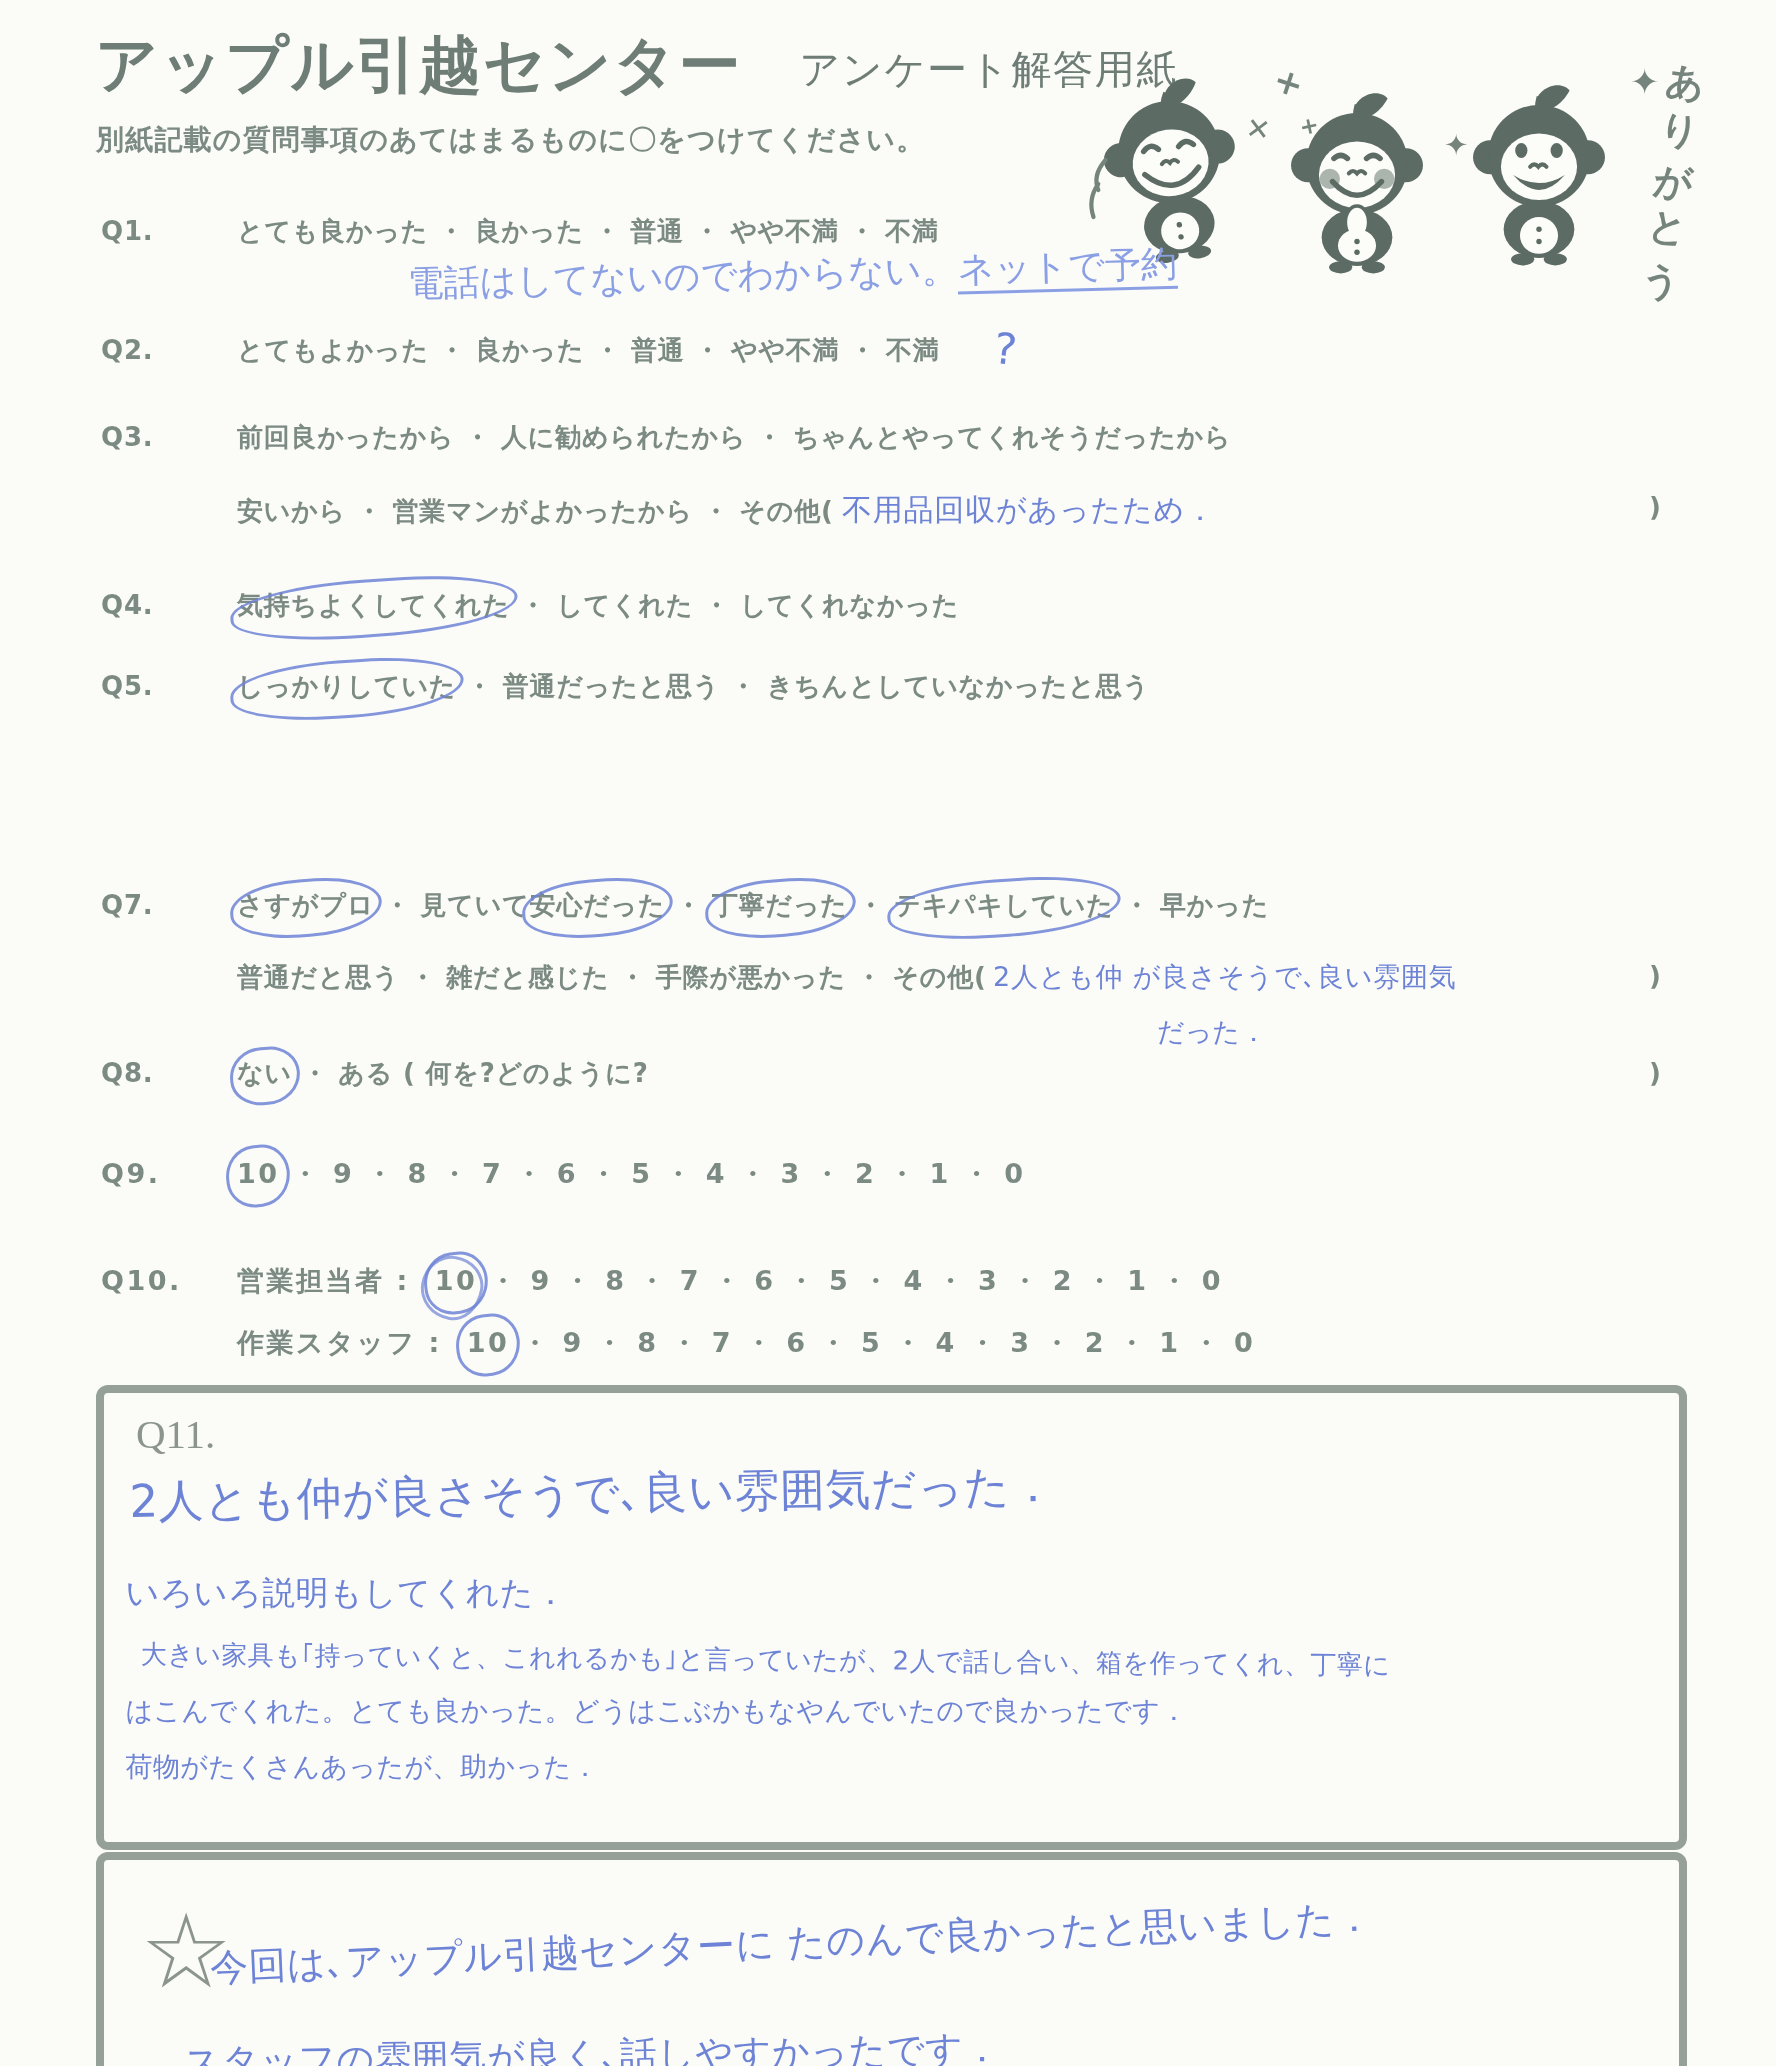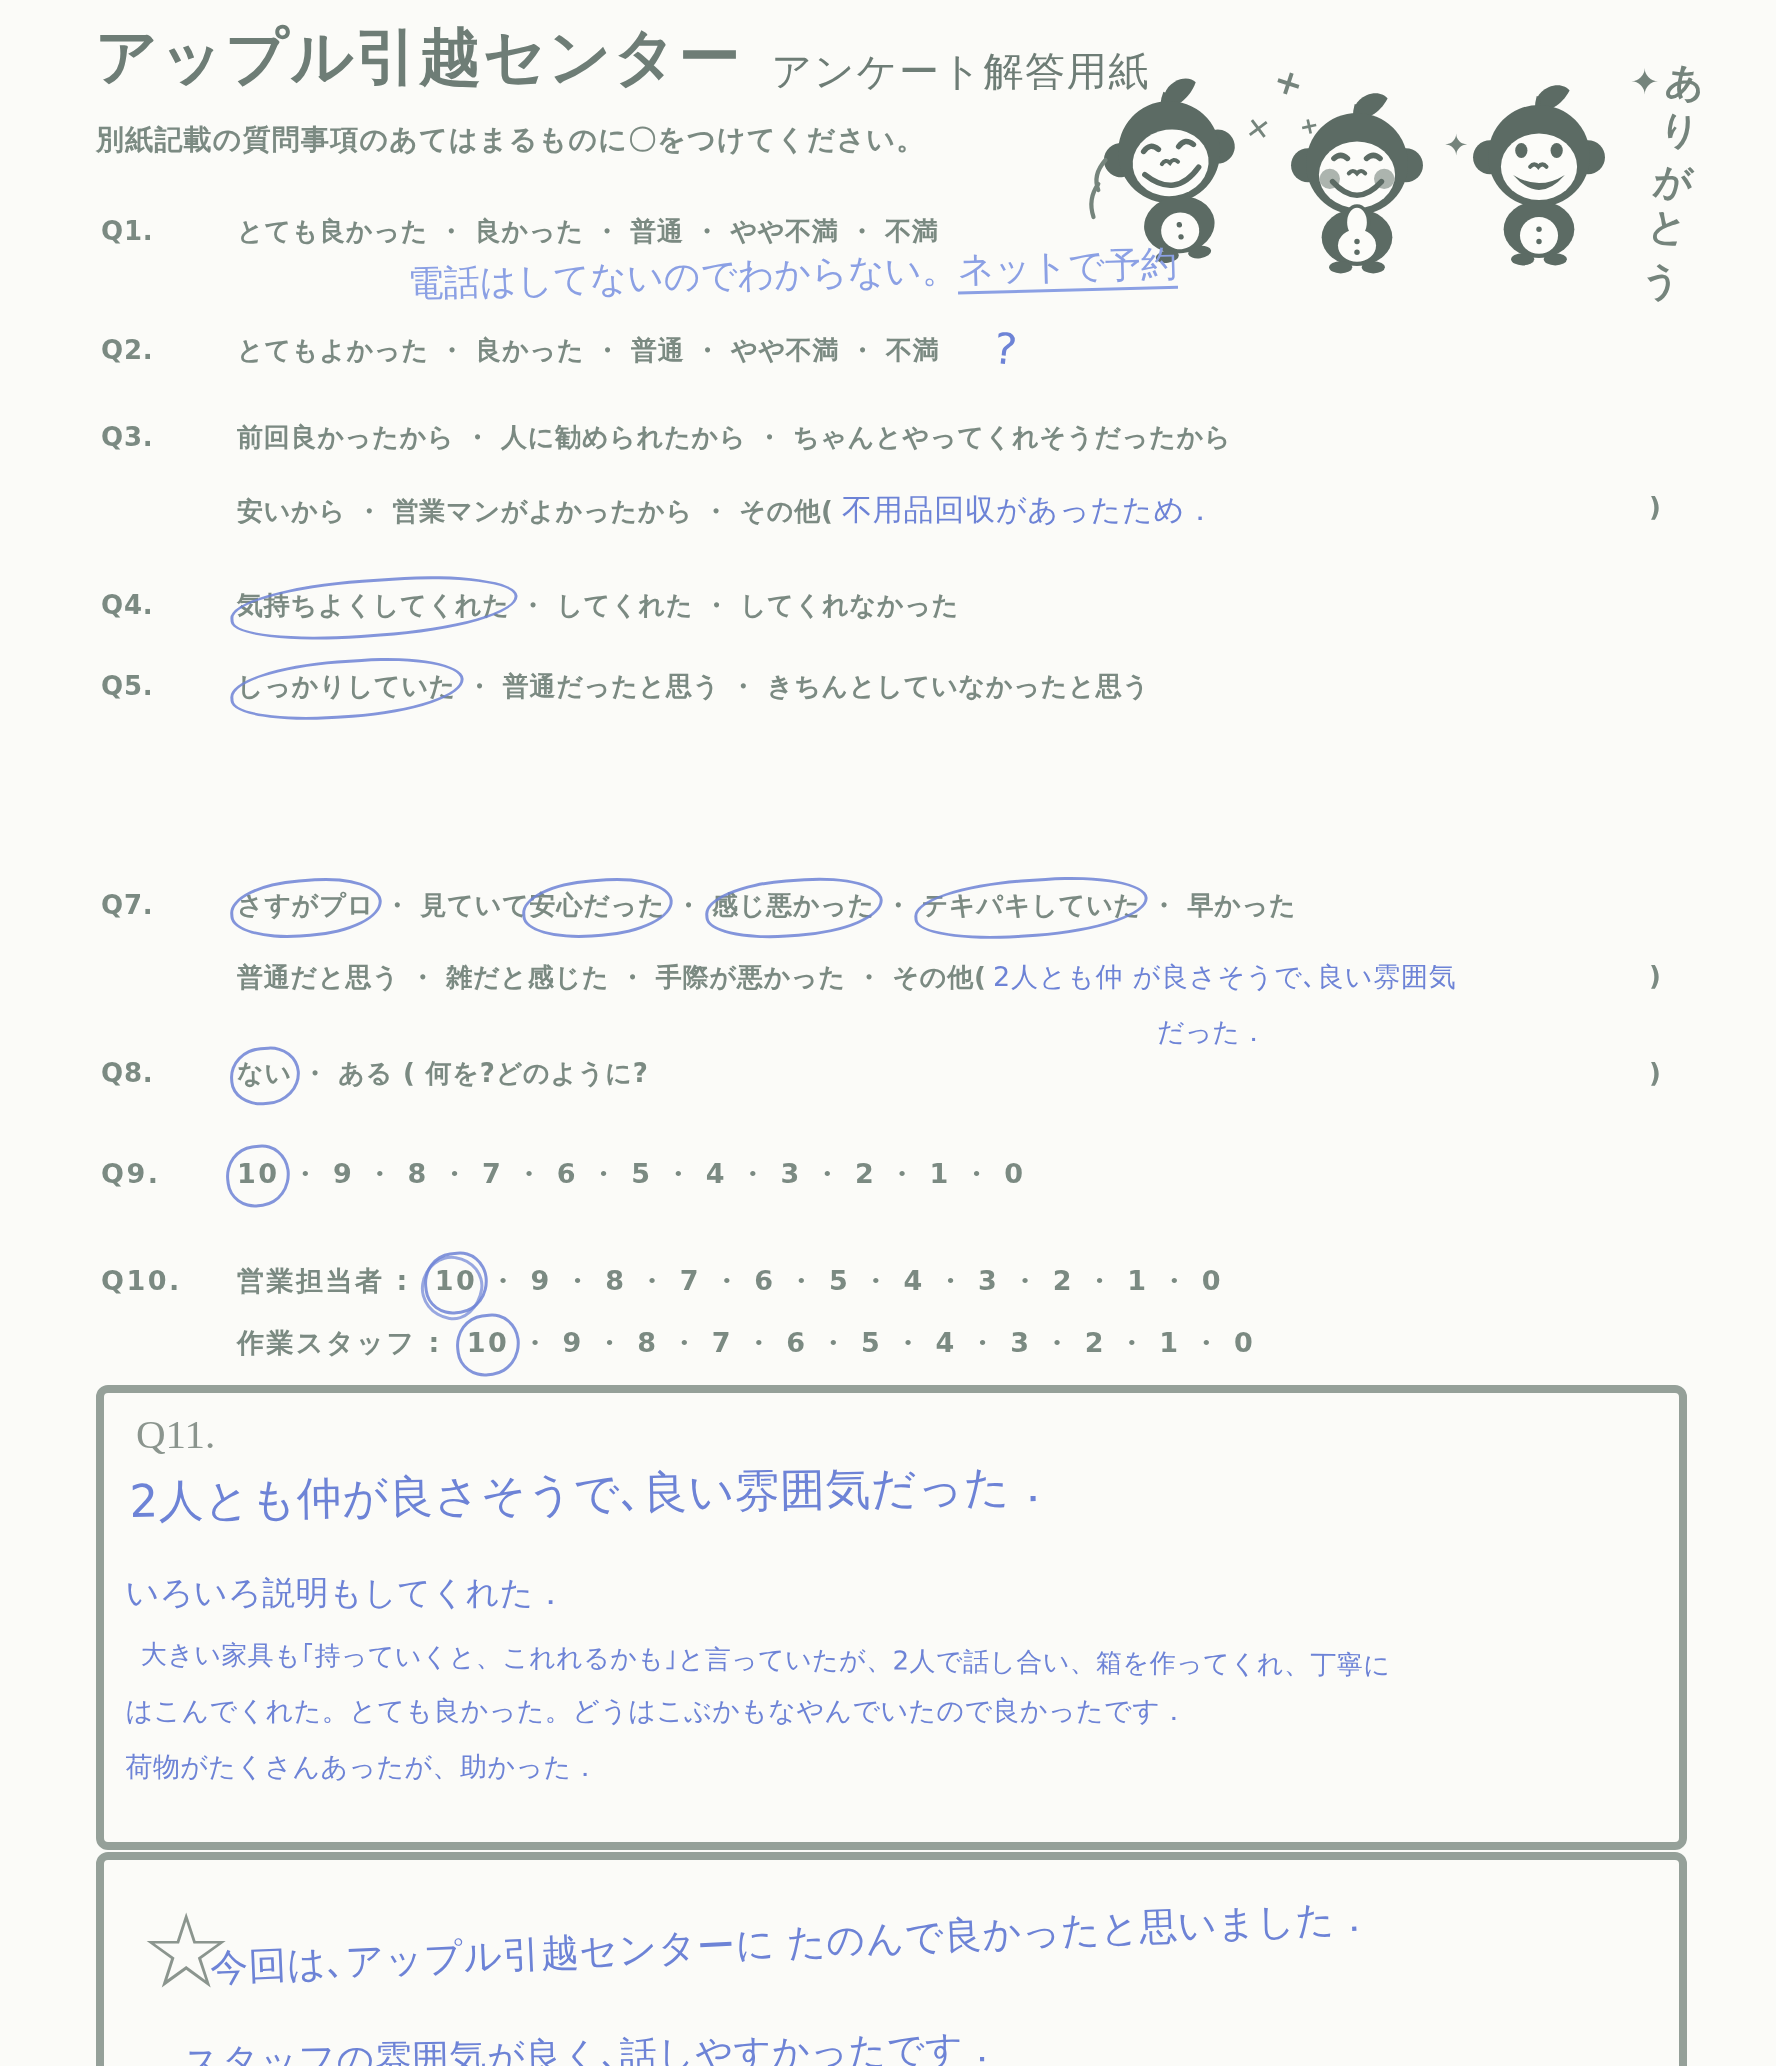--- a/index.html
+++ b/index.html
@@ -9,21 +9,21 @@
     --blue-light:#8ba0e4;
     --line:#95a099;
     --tline:#8b958e;
     --monkey:#5c6b64;
     --face:#fcfcf9;
     --paper:#fbfbf8;
   }
   html,body{margin:0;padding:0;width:1776px;height:2508px;background:var(--paper);
     font-family:"DejaVu Sans",sans-serif;}
   .page{position:absolute;left:0;top:0;width:1776px;height:2508px;overflow:hidden;}
-  .header{position:absolute;left:95px;top:15px;display:flex;align-items:flex-end;white-space:nowrap;}
+  .header{position:absolute;left:95px;top:23px;display:flex;align-items:center;white-space:nowrap;gap:28px;}
   .brand{font-size:62px;font-weight:900;color:var(--print-dark);letter-spacing:1.7px;}
   .sheet-title{font-size:40px;font-weight:400;color:var(--print-dark);margin-left:29px;letter-spacing:1.7px;margin-top:9px;}
   .instruction{position:absolute;left:96px;top:121px;font-size:28px;font-weight:700;color:var(--print);letter-spacing:1.2px;}
 
   .row{position:absolute;left:101px;width:1649px;font-size:26px;font-weight:700;
     color:var(--print);letter-spacing:0.8px;line-height:1.25;white-space:nowrap;}
   .qlabel{display:inline-block;width:136px;font-weight:700;}
   .numline{font-size:27px;letter-spacing:2.5px;}
   .sublabel{display:inline-block;margin-right:25px;}
 
@@ -169,21 +169,21 @@
   <div class="row" style="top:589px;">
     <span class="qlabel">Q4.</span><span class="circ">気持ちよくしてくれた</span><span> ・ してくれた ・ してくれなかった</span>
   </div>
 
   <div class="row" style="top:670px;">
     <span class="qlabel">Q5.</span><span class="circ">しっかりしていた</span><span> ・ 普通だったと思う ・ きちんとしていなかったと思う</span>
   </div>
 
 
   <div class="row" style="top:889px;">
-    <span class="qlabel">Q7.</span><span class="circ">さすがプロ</span><span> ・ 見ていて</span><span class="circ">安心だった</span><span> ・ </span><span class="circ">感じ悪かった</span><span> ・ </span><span class="circ">テキパキしていた</span><span> ・ 早かった</span>
+    <span class="qlabel">Q7.</span><span class="circ">さすがプロ</span><span> ・ 見ていて</span><span class="circ">安心だった</span><span> ・ </span><span class="circ">丁寧だった</span><span> ・ </span><span class="circ">テキパキしていた</span><span> ・ 早かった</span>
   </div>
   <div class="row" style="top:960px;">
     <span class="qlabel"></span><span>普通だと思う ・ 雑だと感じた ・ 手際が悪かった ・ その他(</span><span class="hw" style="font-size:27px;margin-left:6.2px;margin-top:17px;">2人とも仲 が良さそうで､良い雰囲気</span>
     <span style="position:absolute;left:1548px;top:0;">)</span>
   </div>
   <div class="hw-note" style="left:1157px;top:1014px;font-size:27px;color:var(--blue);">だった．</div>
 
   <div class="row" style="top:1057px;">
     <span class="qlabel">Q8.</span><span class="circ">ない</span><span> ・ ある ( 何を?どのように?</span>
     <span style="position:absolute;left:1548px;top:0;">)</span>

